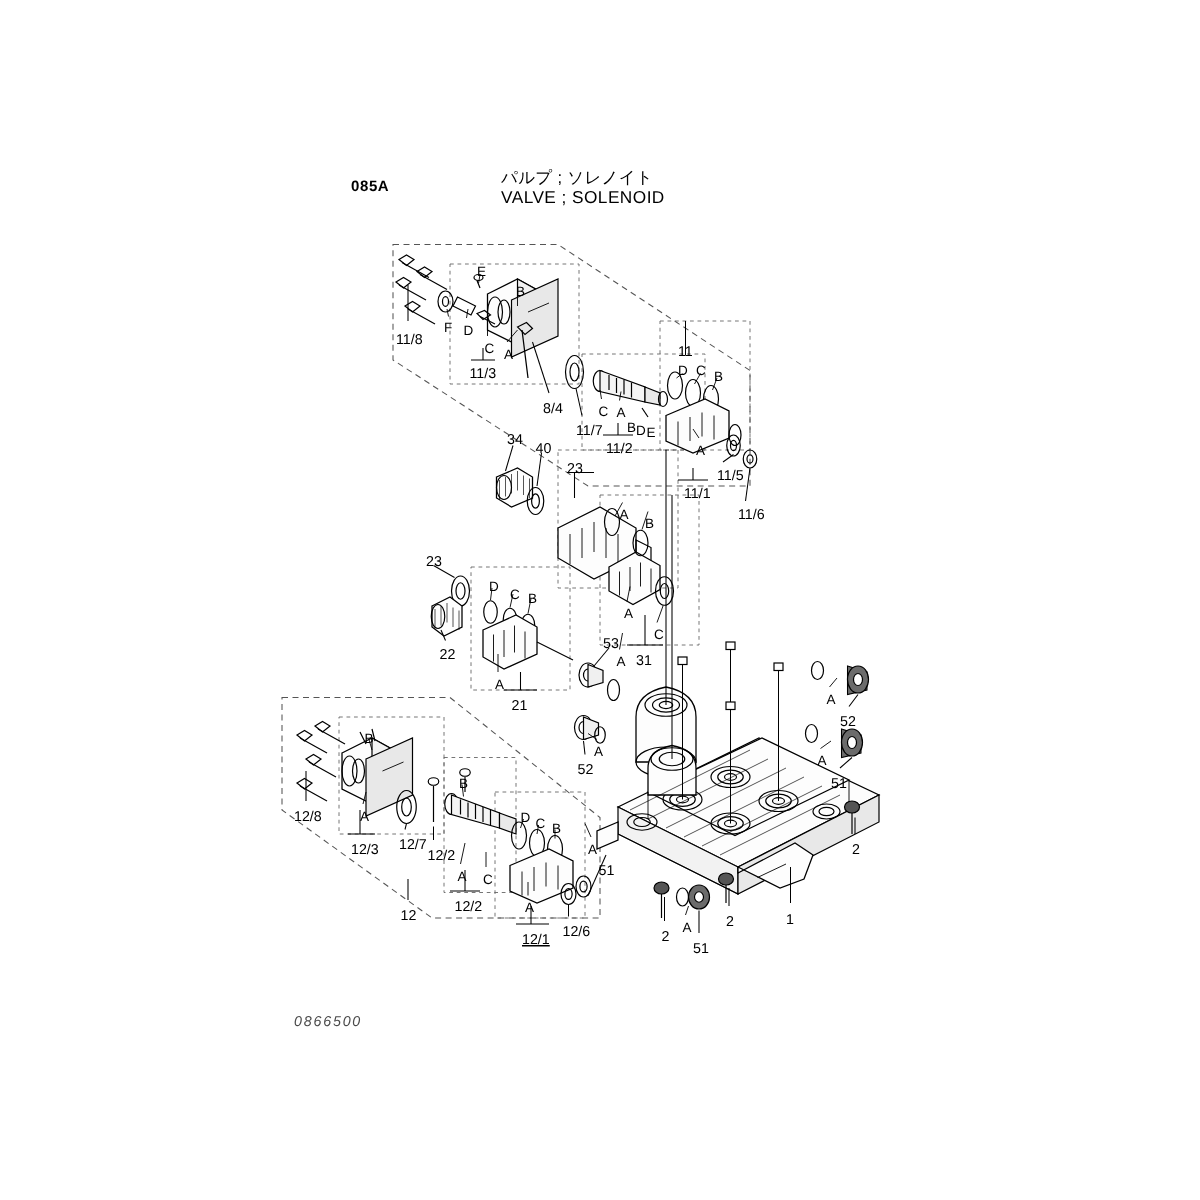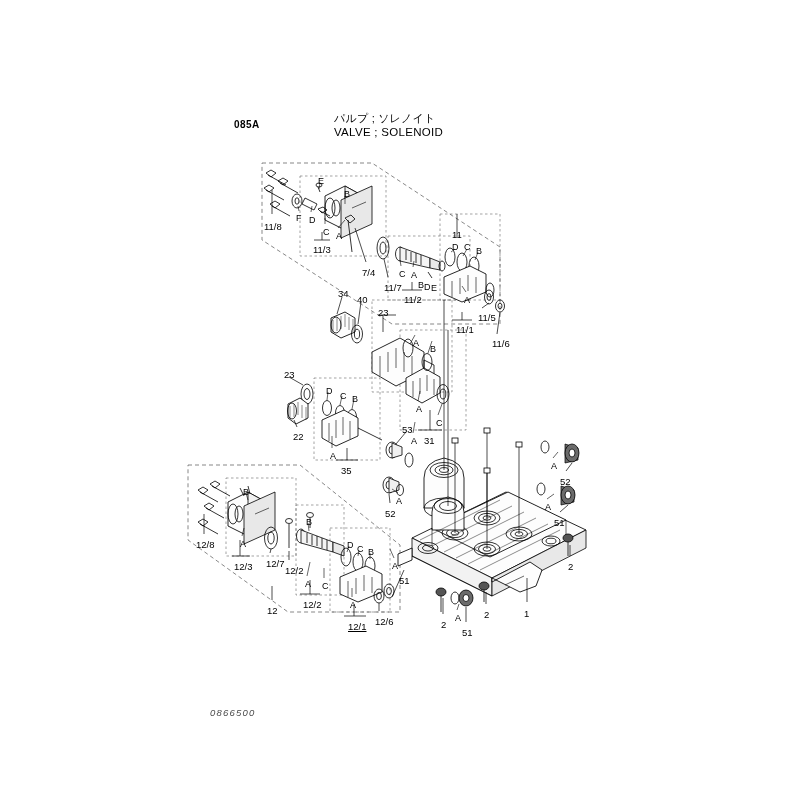--- a/index.html
+++ b/index.html
@@ -4,21 +4,21 @@
 <title>Parts Diagram</title>
 <style>
   html,body{margin:0;padding:0;background:#ffffff;}
   body{width:800px;height:800px;overflow:hidden;
        font-family:"Liberation Sans", sans-serif;color:#000;}
   #sheet{position:relative;width:800px;height:800px;background:#fff;}
 
   .page-code{position:absolute;left:212px;top:119px;font-size:10px;font-weight:bold;letter-spacing:.4px;padding-left:22px;}
   .title-jp{position:absolute;left:334px;top:111px;font-size:11px;letter-spacing:.2px;white-space:nowrap;}
   .title-en{position:absolute;left:334px;top:126px;font-size:11.5px;letter-spacing:.3px;white-space:nowrap;}
-  .drawing-no{position:absolute;left:210px;top:676px;font-size:9.5px;font-style:italic;letter-spacing:1.2px;color:#4a4a4a;margin-top:31px;}
+  .drawing-no{position:absolute;left:196px;top:676px;font-size:9.5px;font-style:italic;letter-spacing:1.2px;color:#4a4a4a;}
 
   .cal{position:absolute;font-size:9.5px;line-height:1;white-space:nowrap;}
   .sub{position:absolute;font-size:9px;line-height:1;white-space:nowrap;}
 
   svg.art{position:absolute;left:0;top:0;width:800px;height:800px;overflow:visible;}
   .ln{fill:none;stroke:#000;stroke-width:.8;}
   .lnt{fill:none;stroke:#000;stroke-width:.6;}
   .lead{fill:none;stroke:#000;stroke-width:.7;}
   .dash{fill:none;stroke:#555;stroke-width:.7;stroke-dasharray:4 3;}
   .dashfine{fill:none;stroke:#666;stroke-width:.6;stroke-dasharray:2.5 2.5;}
@@ -489,34 +489,34 @@
       <path d="M359 550 L358 556"></path>
       <path d="M370 553 L370 559"></path>
       <path d="M352 597 L352 588"></path>
     </g>
 
   </svg>
 
   <div id="callout-layer">
       <div class="cal" style="left: 264px; top: 222px;">11/8</div>
       <div class="cal" style="left: 313px; top: 245px;">11/3</div>
-      <div class="cal" style="left: 362px; top: 268px;">7/4</div>
+      <div class="cal" style="left: 362px; top: 268px;">8/4</div>
       <div class="cal" style="left: 384px; top: 283px;">11/7</div>
       <div class="cal" style="left: 404px; top: 295px;">11/2</div>
       <div class="cal" style="left: 452px; top: 206px; margin-top: 24px;">11</div>
       <div class="cal" style="left: 456px; top: 325px;">11/1</div>
       <div class="cal" style="left: 478px; top: 313px;">11/5</div>
       <div class="cal" style="left: 492px; top: 339px;">11/6</div>
       <div class="cal" style="left: 338px; top: 289px;">34</div>
       <div class="cal" style="left: 357px; top: 295px;">40</div>
       <div class="cal" style="left: 378px; top: 308px;">23</div>
       <div class="cal" style="left: 424px; top: 436px;">31</div>
       <div class="cal" style="left: 284px; top: 370px; text-align: right;">23</div>
       <div class="cal" style="left: 293px; top: 432px;">22</div>
-      <div class="cal" style="left: 341px; top: 466px;">35</div>
+      <div class="cal" style="left: 341px; top: 466px;">21</div>
       <div class="cal" style="left: 402px; top: 425px;">53</div>
       <div class="cal" style="left: 385px; top: 509px;">52</div>
       <div class="cal" style="left: 560px; top: 477px;">52</div>
       <div class="cal" style="left: 554px; top: 518px;">51</div>
       <div class="cal" style="left: 399px; top: 576px;">51</div>
       <div class="cal" style="left: 462px; top: 628px;">51</div>
       <div class="cal" style="left: 568px; top: 562px;">2</div>
       <div class="cal" style="left: 441px; top: 620px;">2</div>
       <div class="cal" style="left: 484px; top: 610px;">2</div>
       <div class="cal" style="left: 524px; top: 609px;">1</div>

